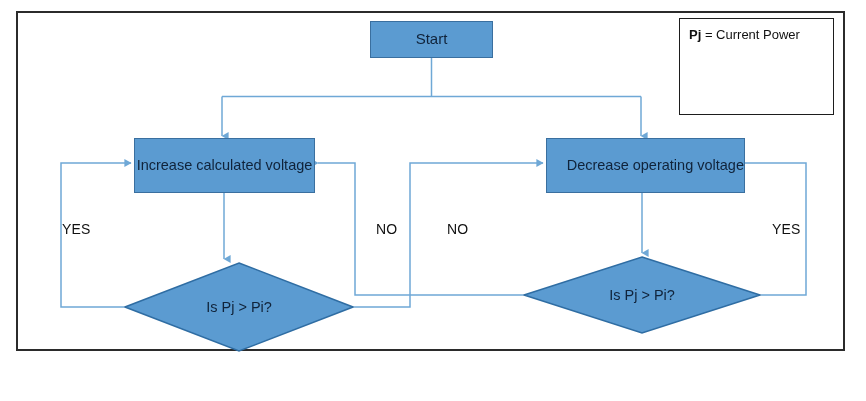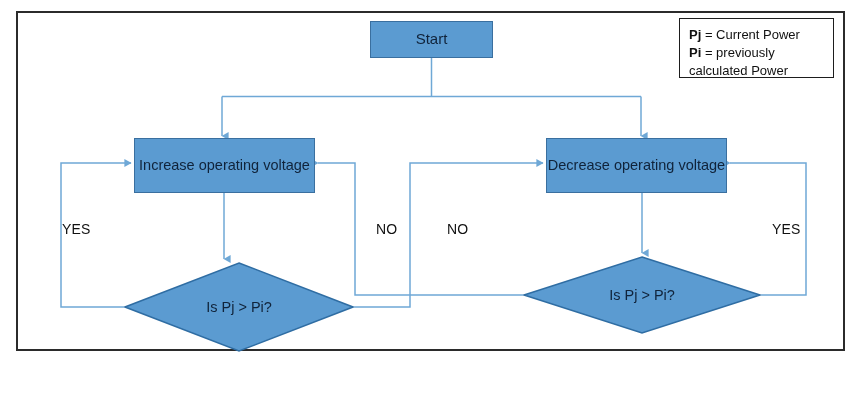--- a/index.html
+++ b/index.html
@@ -59,22 +59,23 @@
   }
   .node-increase {
     left: 134px;
     top: 138px;
     width: 181px;
     height: 55px;
   }
   .node-decrease {
     left: 546px;
     top: 138px;
-    width: 181px;
+    width: 199px;
     height: 55px;
+    justify-content: flex-end;
   }
   .diamond-wrap {
     position: absolute;
   }
   .diamond-wrap svg { display: block; }
   .diamond-label {
     position: absolute;
     left: 0; top: 0;
     width: 100%;
     height: 100%;
@@ -98,21 +99,21 @@
   .lbl-yes-left   { left: 62px;  top: 221px; }
   .lbl-no-left    { left: 376px; top: 221px; }
   .lbl-no-right   { left: 447px; top: 221px; }
   .lbl-yes-right  { left: 772px; top: 221px; }
 
   .legend {
     position: absolute;
     left: 679px;
     top: 18px;
     width: 155px;
-    height: 60px;
+    height: 97px;
     border: 1.5px solid #1d1d1d;
     box-sizing: border-box;
     background: #ffffff;
     padding: 7px 8px 0 9px;
     font-size: 13px;
     line-height: 1.38;
     color: #111111;
   }
   .legend b { font-weight: bold; }
   .legend .lrow { white-space: nowrap; }
@@ -170,21 +171,21 @@
 
       <path d="M523,295 L355,295 L355,163 L318,163" marker-end="url(#arrowLeft)"></path>
     </g>
   </svg>
 
   <div class="node node-start">
     <span>Start</span>
   </div>
 
   <div class="node node-increase">
-    <span>Increase operating voltage</span>
+    <span>Increase calculated voltage</span>
   </div>
 
   <div class="node node-decrease">
     <span>Decrease operating voltage</span>
   </div>
 
   <div class="diamond-wrap dia-left">
     <svg width="230" height="90" viewBox="0 0 230 90" xmlns="http://www.w3.org/2000/svg">
       <polygon points="115,1 229,45 115,89 1,45" fill="#5b9bd1" stroke="#2f6da3" stroke-width="1.5"></polygon>
     </svg>
@@ -200,19 +201,16 @@
 
   <div class="edge-label lbl-yes-left">YES</div>
   <div class="edge-label lbl-no-left">NO</div>
   <div class="edge-label lbl-no-right">NO</div>
   <div class="edge-label lbl-yes-right">YES</div>
 
   <div class="legend">
     <div class="lrow">
       <b>Pj</b><span> = Current Power</span>
     </div>
-    <div class="lrow2">
-      <b>Pi</b><span> = previously calculated Power</span>
-    </div>
   </div>
 
 
 </div>
 
 </body></html>

